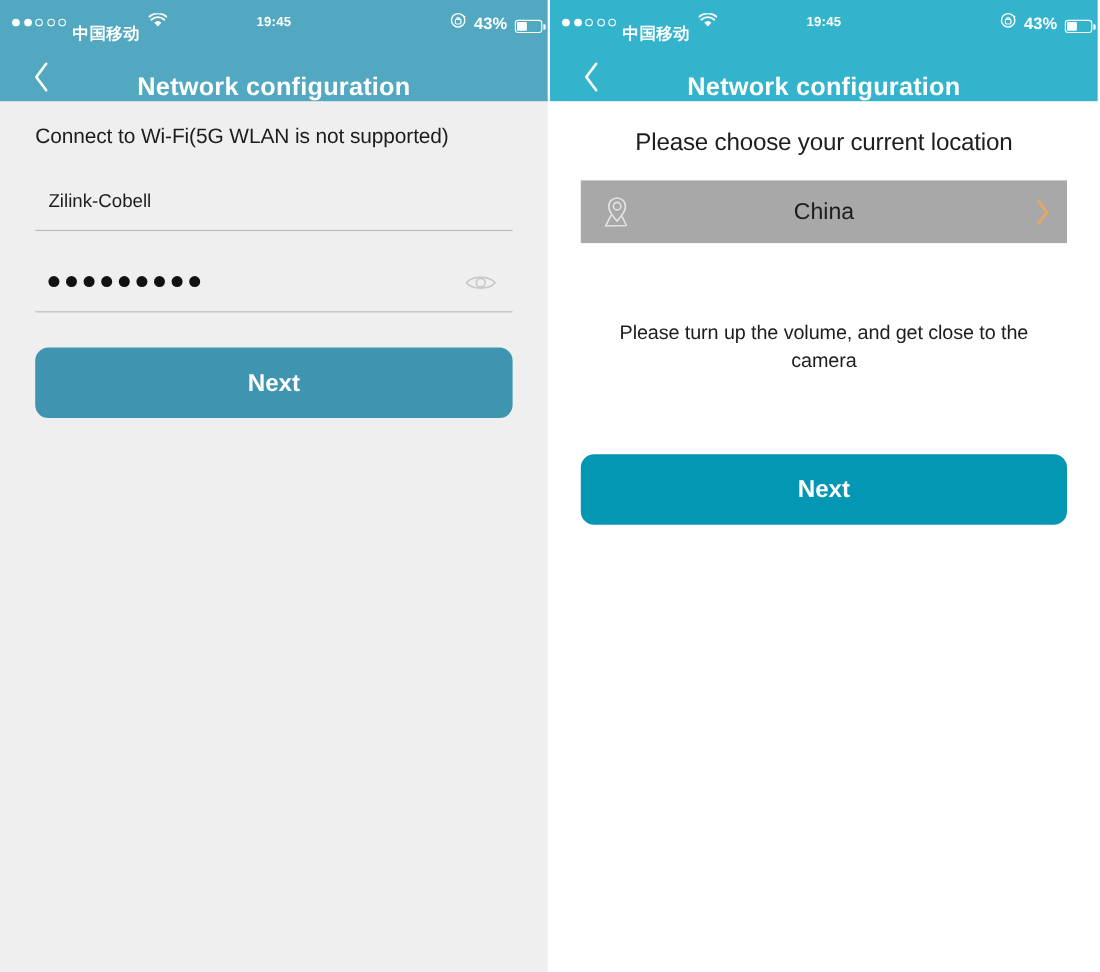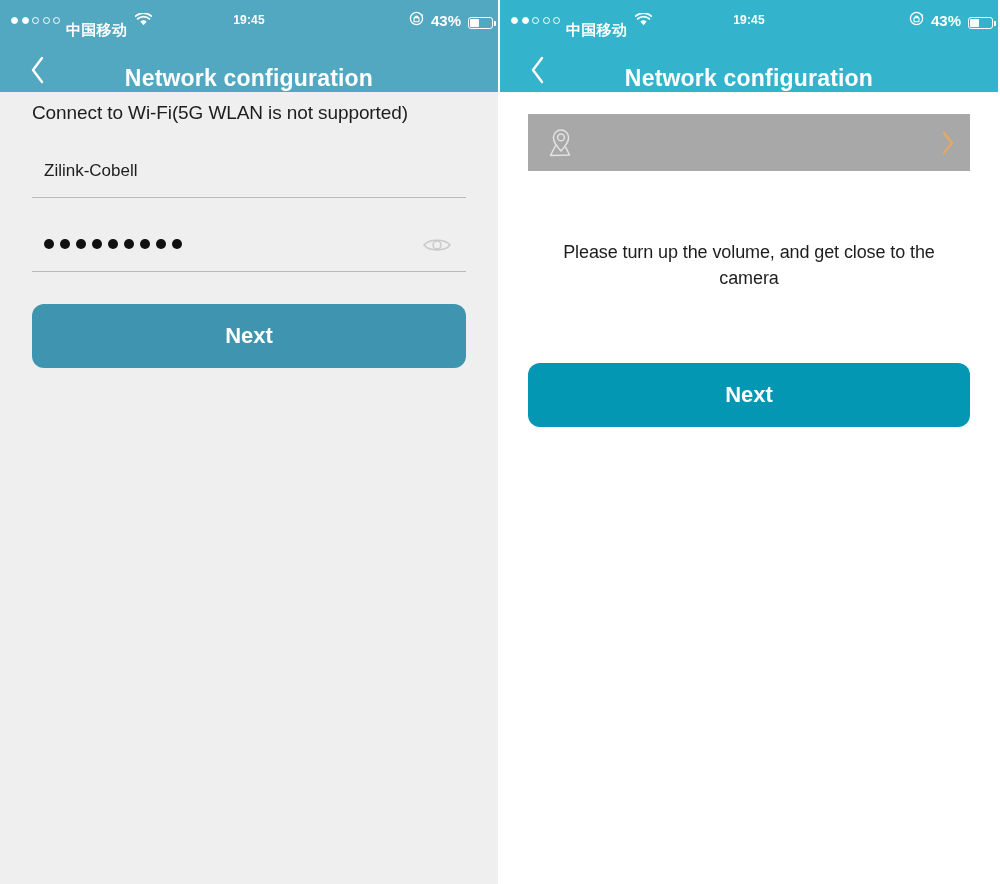--- a/index.html
+++ b/index.html
@@ -130,21 +130,21 @@
   }
 
   
   .phone-left .statusbar, .phone-left .navbar { background: #51a8c0; }
   
   .phone-right .statusbar, .phone-right .navbar { background: #34b4cc; }
 
   
   .form-area { position: relative; padding: 0 32px; }
   .form-label {
-    margin-top: 10px;
+    margin-top: 22px;
     font-size: 19px;
     color: #1d1d1d;
     letter-spacing: -0.1px;
   }
   .field {
     position: relative;
     margin-top: 21px;
     height: 52px;
     border-bottom: 1px solid #b9b9b9;
     display: flex;
@@ -367,29 +367,31 @@
         <span>
           <svg width="17" height="30" viewBox="0 0 17 30">
             <path d="M13 3 L4 15 L13 27" stroke="#ffffff" stroke-width="2.4" fill="none" stroke-linecap="round" stroke-linejoin="round"></path>
           </svg>
         </span>
       </div>
       <div class="nav-title">Network configuration</div>
     </div>
 
     <div class="r-content">
+      <div class="r-heading">Please choose your current location</div>
 
       <div class="location-row">
         <span class="loc-icon">
           <svg width="38" height="38" viewBox="0 0 38 38">
             <path d="M19 6 a7.6 7.6 0 0 1 7.6 7.6 c0 5.4 -7.6 13.4 -7.6 13.4 s-7.6 -8 -7.6 -13.4 A7.6 7.6 0 0 1 19 6 Z" stroke="#e3e3e3" stroke-width="1.5" fill="none"></path>
             <circle cx="19" cy="13.4" r="3.4" stroke="#e3e3e3" stroke-width="1.5" fill="none"></circle>
             <path d="M13.6 21.5 L8.5 31.5 L27.5 31 L23.5 22.8" stroke="#e3e3e3" stroke-width="1.5" fill="none" stroke-linejoin="round"></path>
           </svg>
         </span>
+        <span class="loc-name">China</span>
         <span class="loc-chevron">
           <svg width="16" height="26" viewBox="0 0 16 26">
             <path d="M4 3 L12 13 L4 23" stroke="#e3a866" stroke-width="2.6" fill="none" stroke-linecap="round" stroke-linejoin="round"></path>
           </svg>
         </span>
       </div>
 
       <div class="r-hint">Please turn up the volume, and get close to the camera</div>
 
       <div class="r-next-wrap">

